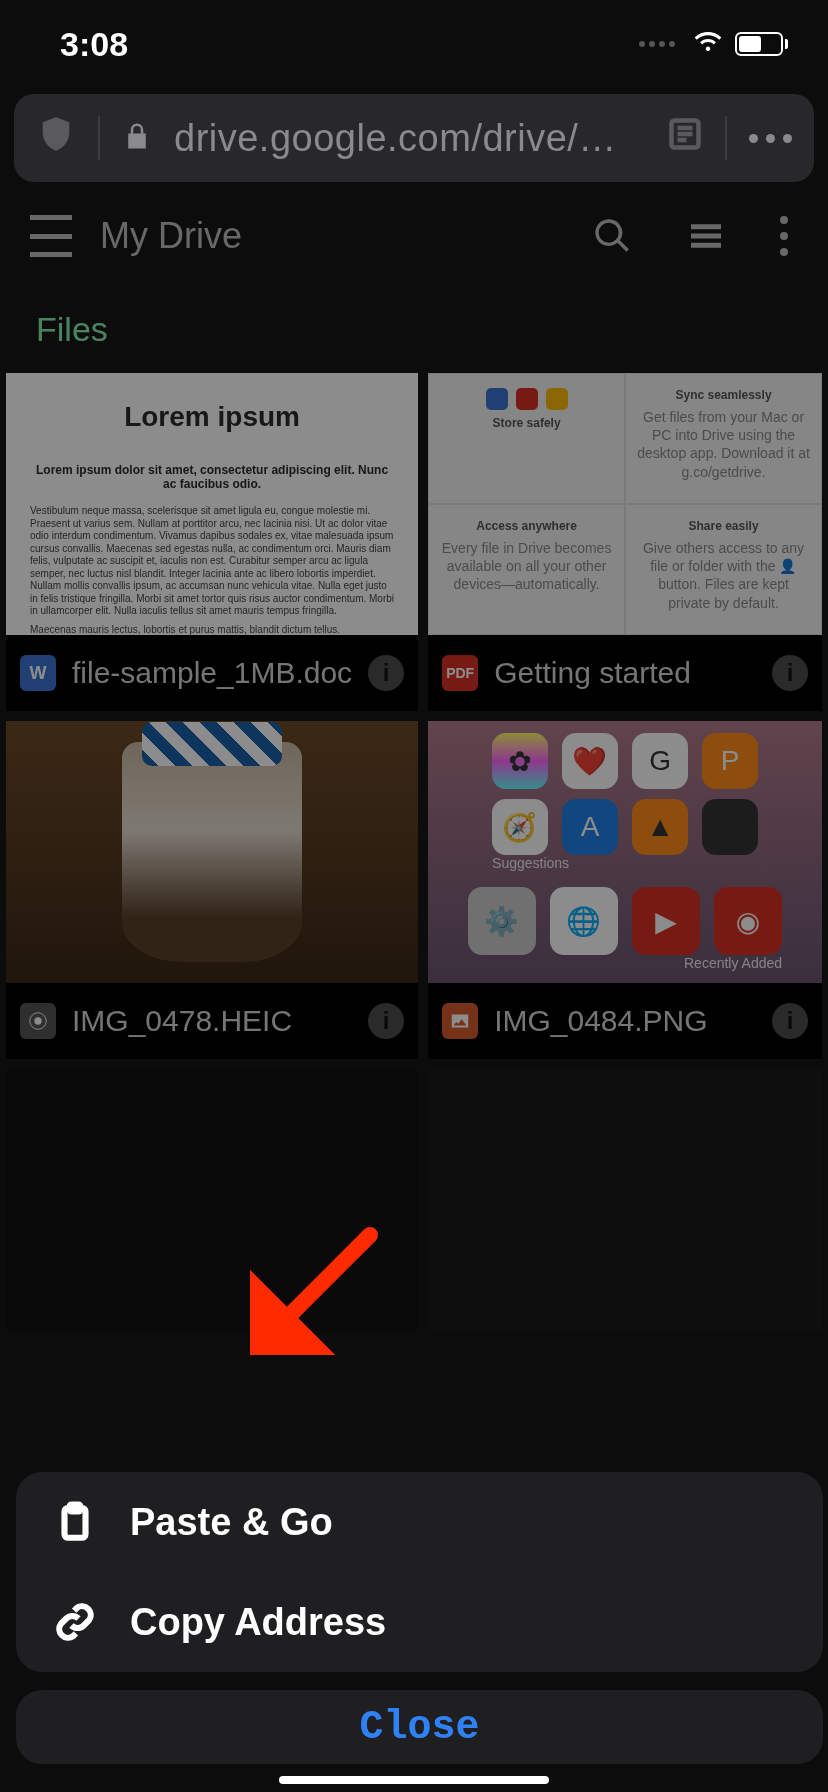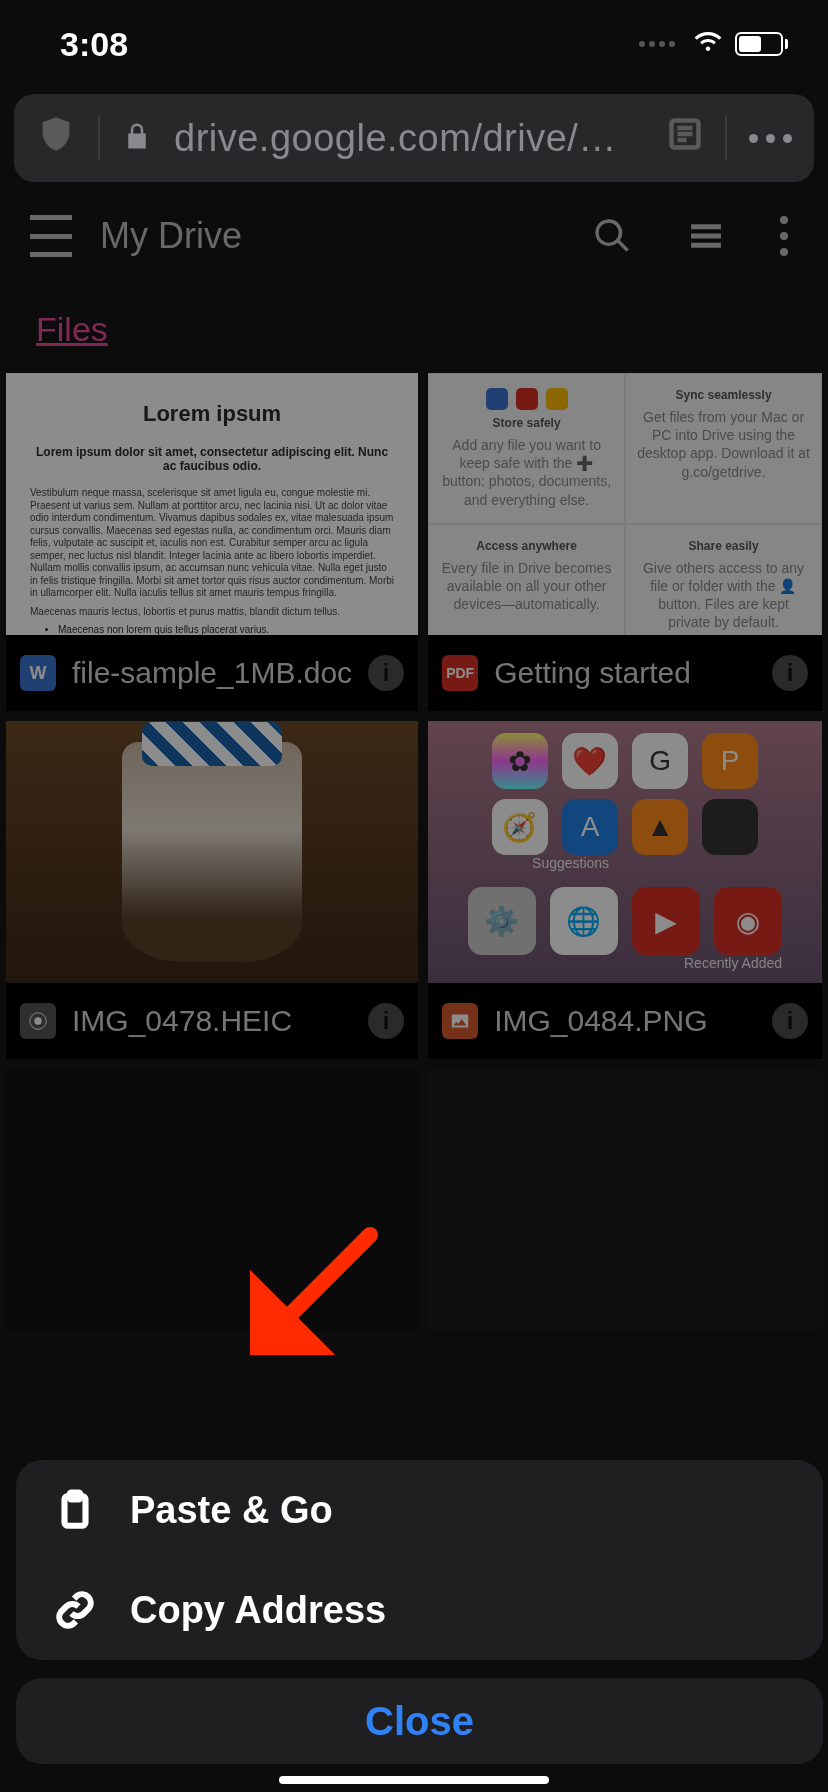--- a/index.html
+++ b/index.html
@@ -66,21 +66,21 @@
       color: #bdbdbd;
     }
     .hamb { width: 42px; height: 42px; display:flex; flex-direction:column; justify-content:space-between; margin-right:28px;}
     .hamb span { height:5px; background:#bdbdbd; }
     .drive-title { font-size: 36px; font-weight:400; flex:1; }
     .drive-actions { display:flex; align-items:center; gap:54px; margin-right:10px;}
     .drive-actions svg { width:40px; height:40px; fill:#bdbdbd; }
     .vert-dots { display:flex; flex-direction:column; gap:8px;}
     .vert-dots span { width:8px; height:8px; border-radius:50%; background:#bdbdbd;}
 
-    .section-label { padding: 26px 36px 24px; font-size:34px; color:#ec4899;text-decoration:underline; }
+    .section-label { padding: 26px 36px 24px; font-size:34px; color:#86efac; }
 
     
     .grid {
       display: grid;
       grid-template-columns: 1fr 1fr;
       gap: 10px;
       padding: 0 6px;
     }
     .card { background:#000; }
     .thumb {
@@ -94,21 +94,21 @@
     .type-icon { width:36px; height:36px; display:flex; align-items:center; justify-content:center; border-radius:6px; font-size:18px; font-weight:700; color:#fff;}
     .type-word { background:#3b73d1;}
     .type-pdf  { background:#d93025; font-size:14px;}
     .type-img  { background:#555;}
     .type-png  { background:#d55a2c;}
     .fname { flex:1; font-size:30px; color:#d5d5d5; white-space:nowrap; overflow:hidden; text-overflow:ellipsis;}
     .info-btn { width:36px; height:36px; border-radius:50%; background:#4d4d4d; color:#111; font-size:24px; font-weight:700; display:flex; align-items:center; justify-content:center; flex-shrink: 0;}
 
     
     .doc-thumb { background:#fff; padding:28px 24px 0; font-size:14px; color:#2b2b2b;}
-    .doc-thumb h1{ text-align:center; font-size:22px; margin-bottom:18px;}
+    .doc-thumb h1{ text-align:center; font-size:28px; margin-bottom:30px;}
     .doc-thumb .sub { text-align:center; font-size:12px; font-weight:600; margin-bottom:14px;}
     .doc-thumb p { font-size:10px; line-height:1.25; color:#444; margin-bottom:6px;}
     .doc-thumb ul { font-size:10px; padding-left:28px; }
     .doc-thumb li { margin:4px 0;}
 
     .gs-thumb { background:#f4f4f4; display:grid; grid-template-columns:1fr 1fr; grid-template-rows:1fr 1fr; font-size:12px; color:#555; text-align:center;}
     .gs-thumb .cell { padding:14px 10px; border:1px solid #e0e0e0;}
     .gs-thumb .small { font-size:14px; color:#888; display:block; margin-top:6px; line-height:1.3;}
     .gs-thumb .icons3 { display:flex; gap:8px; justify-content:center; margin-bottom:6px;}
     .gs-thumb .icons3 span { width:22px; height:22px; border-radius:5px;}
@@ -123,21 +123,21 @@
     .jar::before {
       content:""; position:absolute; top:-20px; left:20px; right:20px; height:44px;
       background: repeating-linear-gradient(45deg,#1a63a8 0 12px,#fff 12px 24px);
       border-radius:10px;
     }
     .img-thumb-bg { background: linear-gradient(#6c4a28,#3b2716);}
 
     .home-thumb { background: linear-gradient(#b07a8a,#6a5470); display:flex; flex-direction:column; align-items:center; justify-content:center; gap:16px; }
     .icon-row { display:flex; gap:14px;}
     .app-ico { width:56px; height:56px; border-radius:14px; background:#fff; display:flex; align-items:center; justify-content:center; font-size:28px;}
-    .row-label { font-size:14px; color:#eee;margin-left:40px;}
+    .row-label { font-size:14px; color:#eee;}
     .big-row .app-ico { width:68px; height:68px;}
 
     
     .card.placeholder .thumb { background:#111;}
 
     
     .action-sheet {
       position:absolute; left:16px; right:5px; bottom:28px;
       display:flex; flex-direction:column; gap:18px;
       z-index: 50;
@@ -147,23 +147,23 @@
       border-radius:26px;
       overflow:hidden;
     }
     .sheet-item {
       display:flex; align-items:center; gap:34px;
       height:100px; padding:0 38px;
       font-size:38px; font-weight:600; color:#fff;
     }
     .sheet-item svg { width:42px; height:42px; fill:none; stroke:#fff; stroke-width:3.5;}
     .close-btn {
-      background:#1f1f21; border-radius:26px; height:86px;
+      background:#1f1f21; border-radius:26px; height:74px;
       display:flex; align-items:center; justify-content:center;
-      color:#2f82f6; font-size:40px; font-weight:700;
+      color:#2f82f6; font-size:40px; font-weight:700;font-family:Liberation Mono, monospace;
     }
 
     
     .arrow-ann { position:absolute; z-index:60; pointer-events:none;}
 
     
     .home-ind { position:absolute; bottom:8px; left:50%; transform:translateX(-50%); width:270px; height:8px; background:#fff; border-radius:8px; z-index:70;}
   </style>
 </head>
 <body>
@@ -267,21 +267,20 @@
 
     <div class="card">
       <div class="thumb gs-thumb">
         <div class="cell">
           <div class="icons3">
               <span style="background:#3b73d1"></span>
               <span style="background:#d93025"></span>
               <span style="background:#fbbc05"></span>
             </div>
           <b>Store safely</b>
-          <span class="small">Add any file you want to keep safe with the ➕ button: photos, documents, and everything else.</span>
         </div>
         <div class="cell"><b>Sync seamlessly</b><span class="small">Get files from your Mac or PC into Drive using the desktop app. Download it at g.co/getdrive.</span></div>
         <div class="cell"><b>Access anywhere</b><span class="small">Every file in Drive becomes available on all your other devices—automatically.</span></div>
         <div class="cell"><b>Share easily</b><span class="small">Give others access to any file or folder with the 👤 button. Files are kept private by default.</span></div>
       </div>
       <div class="card-footer">
         <span class="type-icon type-pdf">PDF</span>
         <span class="fname">Getting started</span>
         <span class="info-btn">i</span>
       </div>

